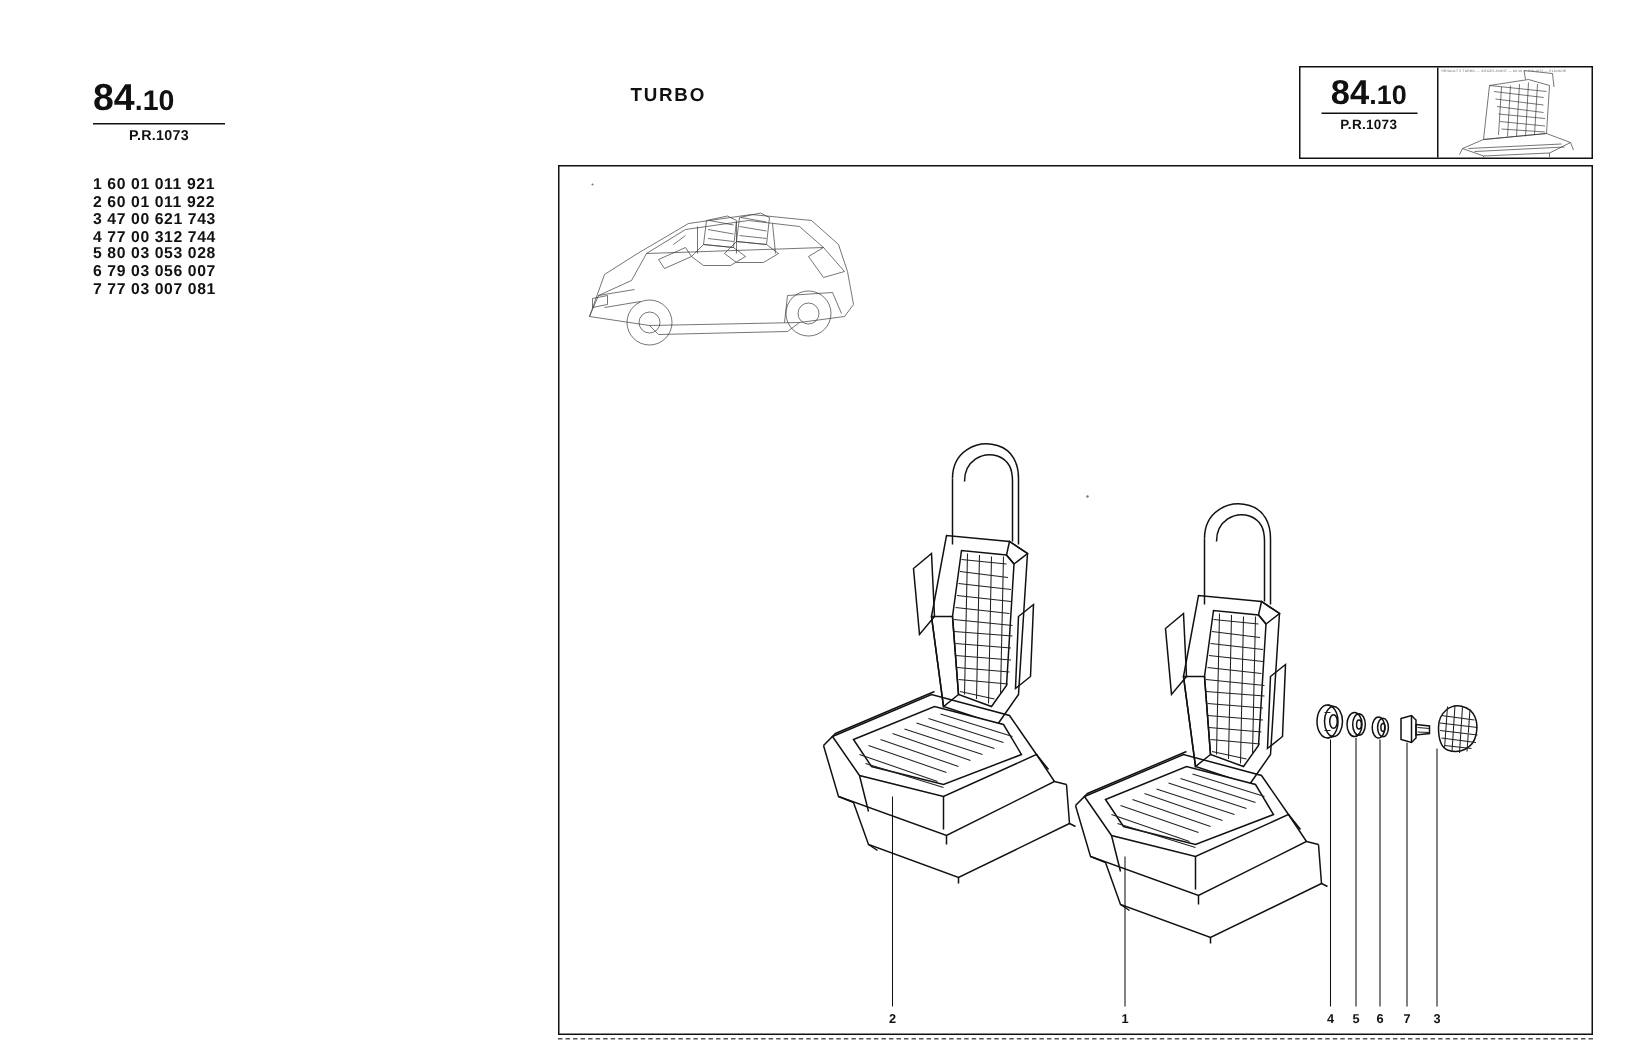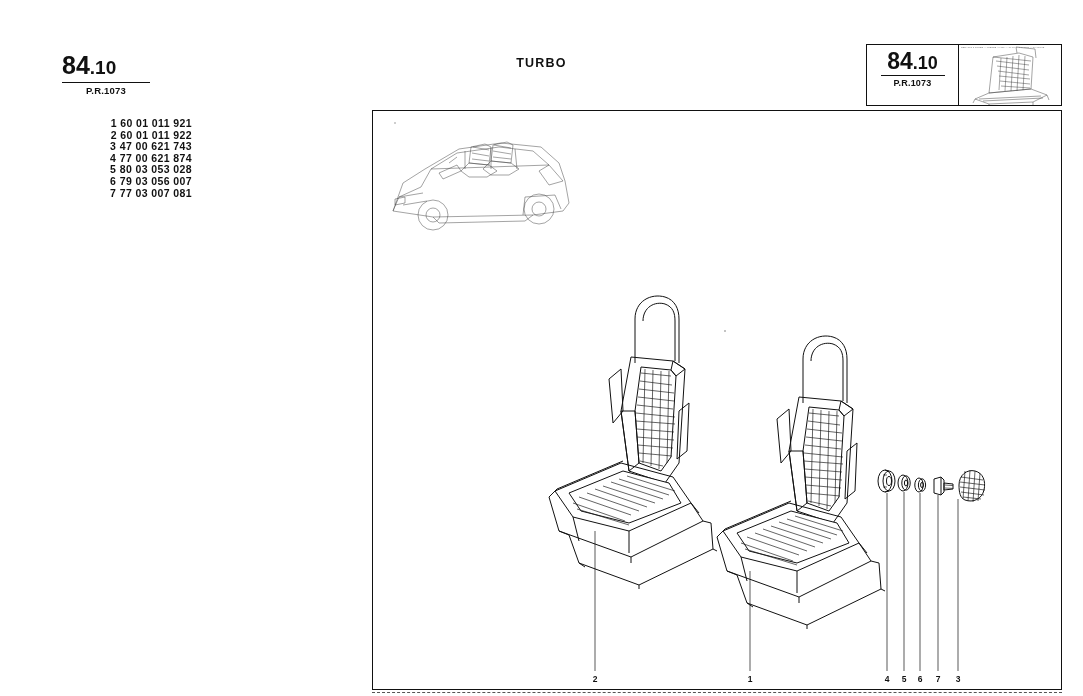--- a/index.html
+++ b/index.html
@@ -57,29 +57,28 @@
     top: 118px;
     width: 130px;
     font-size: 10.5px;
     font-weight: bold;
     line-height: 11.6px;
     letter-spacing: 0.4px;
     white-space: nowrap;
   }
   #parts-list .row {
     display: block;
-    text-align: right;
   }
 
   
   #doc-title {
     position: absolute;
     left: 0;
     top: 56px;
-    width: 1083px;
+    width: 891px;
     text-align: center;
     font-size: 12.5px;
     font-weight: bold;
     letter-spacing: 1.2px;
   }
 
   
   #corner-box {
     position: absolute;
     left: 866px;
@@ -176,21 +175,21 @@
     <span class="maj">84</span><span class="min">.10</span>
   </div>
   <div class="rule"></div>
   <div class="pr">P.R.1073</div>
 </div>
 
 <div id="parts-list">
   <span class="row"><span>1</span>&nbsp;<span>60 01 011 921</span></span>
   <span class="row"><span>2</span>&nbsp;<span>60 01 011 922</span></span>
   <span class="row"><span>3</span>&nbsp;<span>47 00 621 743</span></span>
-  <span class="row"><span>4</span>&nbsp;<span>77 00 621 874</span></span>
+  <span class="row"><span>4</span>&nbsp;<span>77 00 312 744</span></span>
   <span class="row"><span>5</span>&nbsp;<span>80 03 053 028</span></span>
   <span class="row"><span>6</span>&nbsp;<span>79 03 056 007</span></span>
   <span class="row"><span>7</span>&nbsp;<span>77 03 007 081</span></span>
 </div>
 
 <div id="doc-title">TURBO</div>
 
 <div id="corner-box">
   <div class="left">
     <div class="big">

